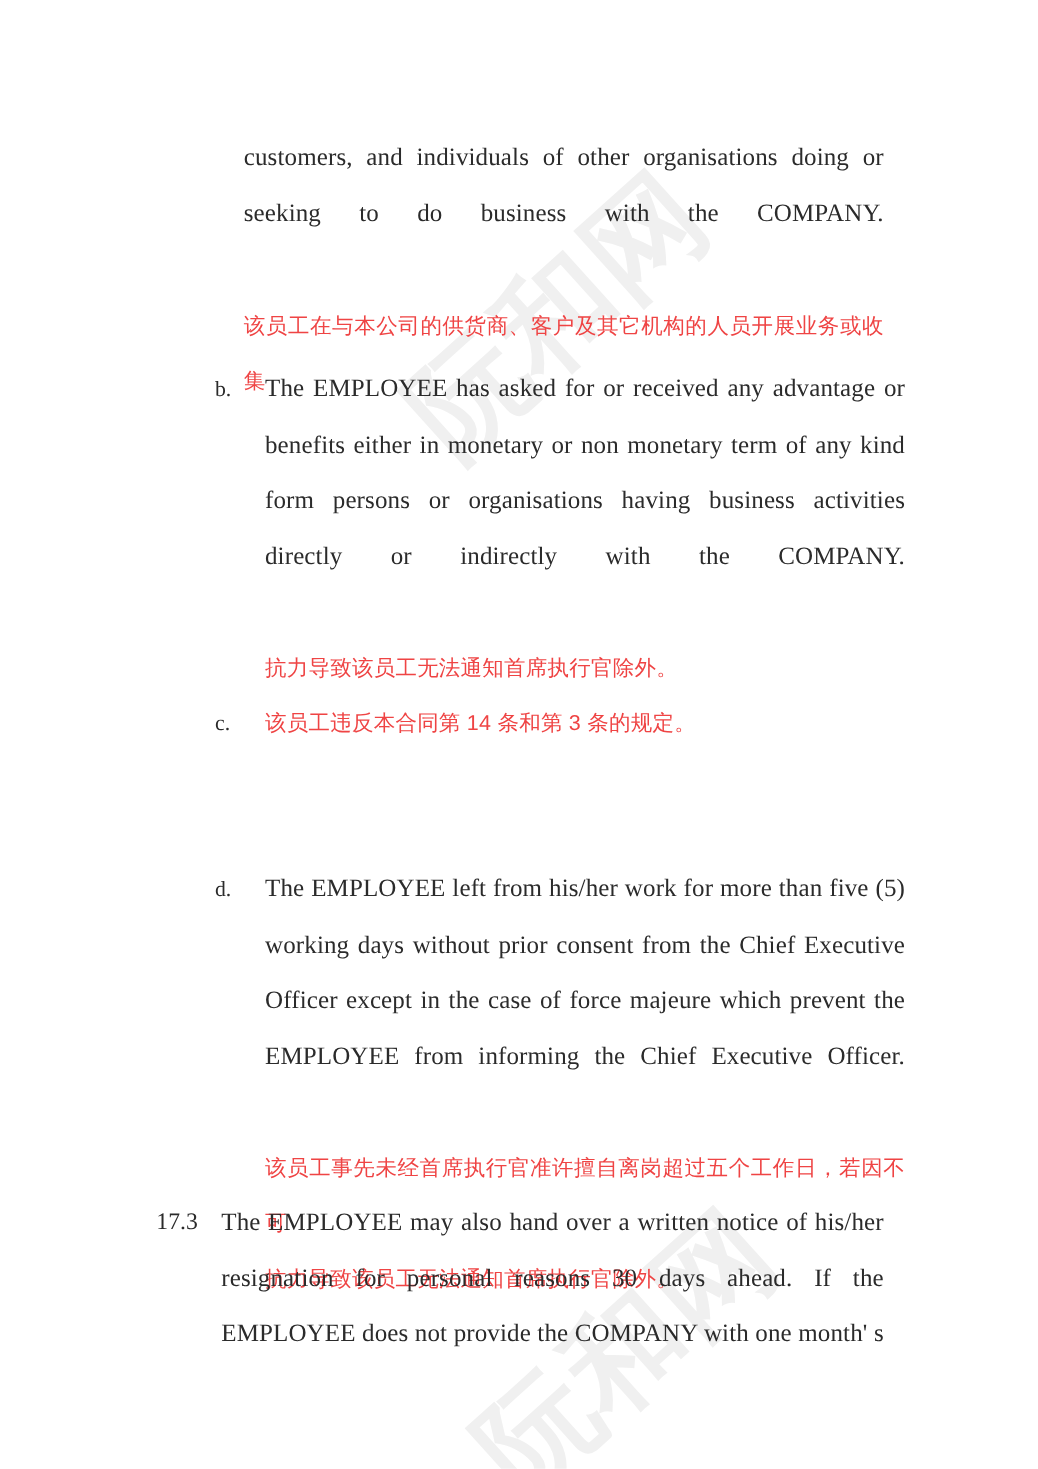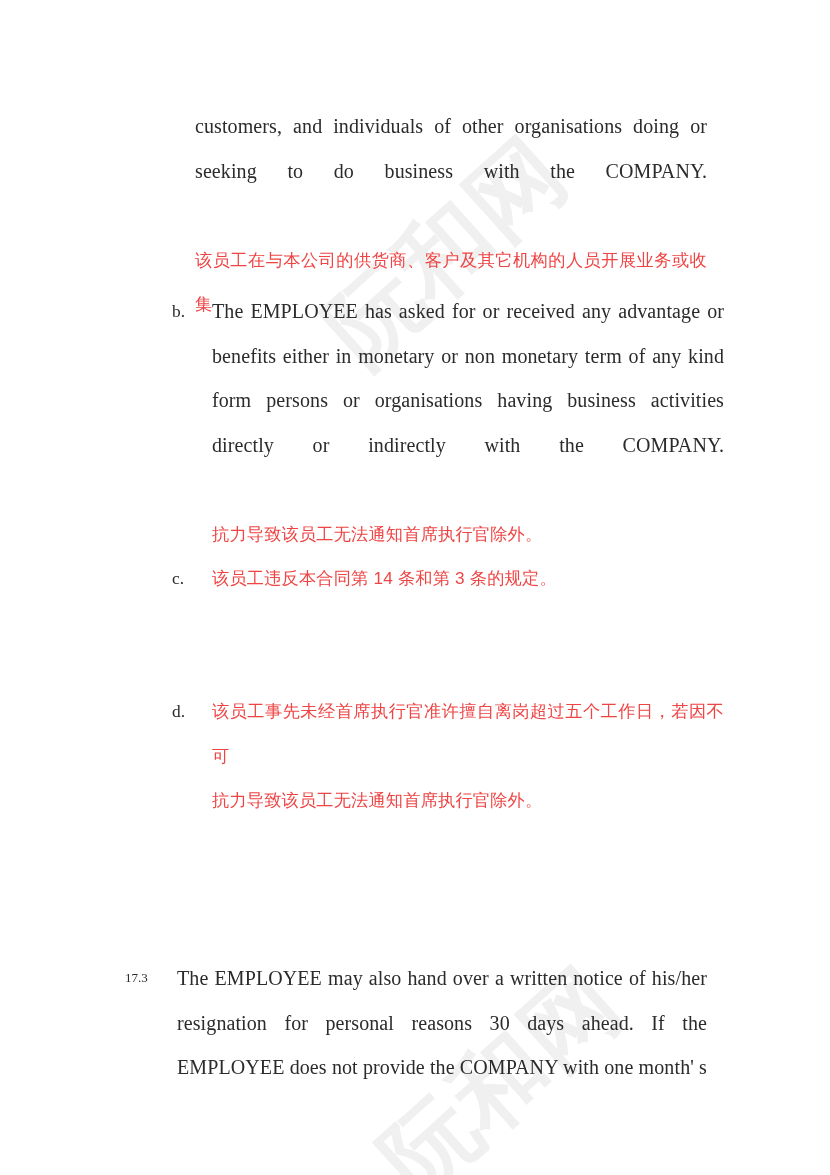--- a/index.html
+++ b/index.html
@@ -124,21 +124,21 @@
     position: absolute;
     left: 125px;
     width: 582px;
   }
   .clause-num {
     position: absolute;
     left: 0;
     top: 0;
     width: 52px;
     color: #2b2b2b;
-    font-size: 13px;
+    font-size: 19px;
     line-height: 44.5px;
     font-family: "Liberation Serif", "DejaVu Serif", serif;
   }
   .clause-body {
     margin-left: 52px;
     width: 530px;
   }
 
   
   .justify-all {
@@ -179,20 +179,21 @@
     <div class="list-item" style="top:556px;">
       <span class="marker">c.</span>
       <div class="item-body">
         <p class="para zh">该员工违反本合同第 14 条和第 3 条的规定。</p>
       </div>
     </div>
 
     <div class="list-item" style="top:689px;">
       <span class="marker">d.</span>
       <div class="item-body">
+        <p class="para en justify-all">The EMPLOYEE left from his/her work for more than five (5) working days without prior consent from the Chief Executive Officer except in the case of force majeure which prevent the EMPLOYEE from informing the Chief Executive Officer.</p>
         <p class="para zh">该员工事先未经首席执行官准许擅自离岗超过五个工作日，若因不可</p>
         <p class="para zh">抗力导致该员工无法通知首席执行官除外。</p>
       </div>
     </div>
 
     <div class="clause" style="top:956px;">
       <span class="clause-num">17.3</span>
       <div class="clause-body">
         <p class="para en justify-all">The EMPLOYEE may also hand over a written notice of his/her resignation for personal reasons 30 days ahead. If the EMPLOYEE does not provide the COMPANY with one month' s</p>
       </div>

